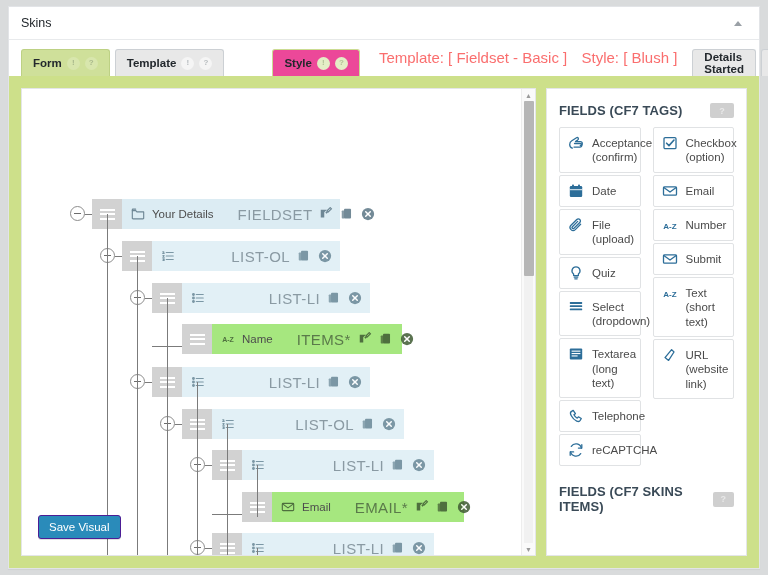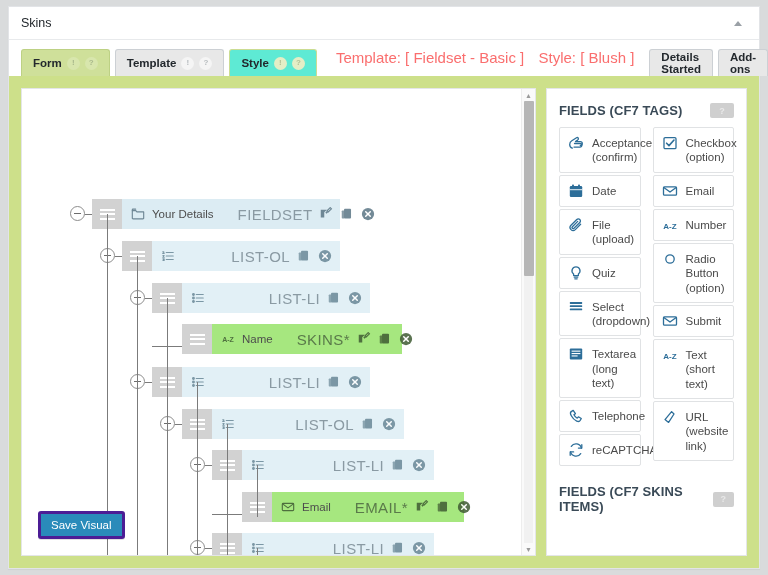--- a/index.html
+++ b/index.html
@@ -38,21 +38,21 @@
     display:flex; align-items:flex-end; background:#fff;
   }
   .tab {
     height:27px; display:flex; align-items:center; gap:5px;
     padding:0 11px; border:1px solid #ccd0d4; border-bottom:none;
     border-radius:3px 3px 0 0; font-size:11.5px; font-weight:bold;
     color:#23282d; margin-right:5px; background:#e8e8e8;
     position:relative; top:1px;
   }
   .tab.active-green { background:#cfe09a; border-color:#bdd184; }
-  .tab.style-green { background:#5eead4; border-color:#cbdc92; }
+  .tab.style-green { background:#ec4899; border-color:#cbdc92;margin-left:43px; }
   .badge {
     width:13px;height:13px;border-radius:50%;
     background:rgba(255,255,255,.55);
     display:inline-flex;align-items:center;justify-content:center;
     font-size:8px;font-weight:bold;color:#b7bcbf;line-height:1;
   }
   .tab.active-green .badge { background:#d8e6ad; color:#a9b98c; }
   .tab.style-green .badge { background:#e4eec6; color:#b3c197; }
 
   .status-note {
@@ -117,21 +117,21 @@
     display:flex; align-items:center; justify-content:center;
   }
   .node-toggle::after { content:""; width:7px; height:1px; background:#6d6d6d; }
   .connector { position:absolute; background:#7b7b7b; }
   .connector.v { width:1px; }
   .connector.h { height:1px; }
 
   .save-btn {
     position:absolute; left:16px; bottom:16px;
     background:#2a8bba; color:#fff; font-size:11.5px;
-    padding:5px 10px; border:3px solid #4c1d95; border-radius:3px;
+    padding:5px 10px; border:1px solid #4c1d95; border-radius:3px;
     box-shadow:0 1px 0 rgba(0,0,0,.12); cursor:pointer;text-align:right;
   }
 
   
   .sbar { position:absolute; right:0; top:0; bottom:0; width:14px; background:#fafafa; border-left:1px solid #ededed; }
   .sbar .arrow { height:12px; display:flex; align-items:center; justify-content:center; color:#9a9a9a; font-size:7px; }
   .sbar .track { position:absolute; top:12px; bottom:12px; left:2px; right:2px; background:#f1f1f1; }
   .sbar .thumb { position:absolute; top:12px; left:2px; width:10px; height:175px; background:#b6b6b6; border-radius:1px; }
 
   
@@ -306,21 +306,21 @@
                   <i></i>
                 </div>
                 <div class="body green" style="width:190px">
                   <span class="ic">
                     <svg viewBox="0 0 16 16">
                       <text x="8" y="11.5" font-size="8" font-weight="bold" font-family="Liberation Sans, sans-serif" fill="currentColor" text-anchor="middle">A-Z</text>
                     </svg>
                   </span>
                   <span class="lbl">Name</span>
                   <span class="spacer"></span>
-                  <span class="tag">SKINS*</span>
+                  <span class="tag">ITEMS*</span>
                   <span class="ic">
                     <svg viewBox="0 0 16 16" fill="currentColor">
                       <path d="M2 3h7l-3 3v6H2z"></path>
                       <path d="M14.2 2.1 10.6 5.7 9.2 4.3 12.8.7z" fill="none" stroke="currentColor" stroke-width="1.3"></path>
                       <path d="M9 4.6 7.2 6.4l1.4 1.4 1.8-1.8z"></path>
                     </svg>
                   </span>
                   <span class="ic">
                     <svg viewBox="0 0 16 16" fill="currentColor">
                       <rect x="4.6" y="2" width="8" height="11" rx="1"></rect>
@@ -623,28 +623,20 @@
                   <span class="fi">
                     <svg viewBox="0 0 16 16">
                       <text x="8" y="11.5" font-size="8" font-weight="bold" font-family="Liberation Sans, sans-serif" fill="currentColor" text-anchor="middle">A-Z</text>
                     </svg>
                   </span>
                   <span class="ftx">Number</span>
                 </div>
                 <div class="fbtn">
                   <span class="fi">
                     <svg viewBox="0 0 16 16" fill="none" stroke="currentColor" stroke-width="1.3" stroke-linecap="round" stroke-linejoin="round">
-                      <circle cx="8" cy="8" r="4.2"></circle>
-                    </svg>
-                  </span>
-                  <span class="ftx">Radio Button (option)</span>
-                </div>
-                <div class="fbtn">
-                  <span class="fi">
-                    <svg viewBox="0 0 16 16" fill="none" stroke="currentColor" stroke-width="1.3" stroke-linecap="round" stroke-linejoin="round">
                       <rect x="1.5" y="3.8" width="13" height="8.4" rx="1"></rect>
                       <path d="M1.8 4.4 8 9l6.2-4.6"></path>
                     </svg>
                   </span>
                   <span class="ftx">Submit</span>
                 </div>
                 <div class="fbtn">
                   <span class="fi">
                     <svg viewBox="0 0 16 16">
                       <text x="8" y="11.5" font-size="8" font-weight="bold" font-family="Liberation Sans, sans-serif" fill="currentColor" text-anchor="middle">A-Z</text>

